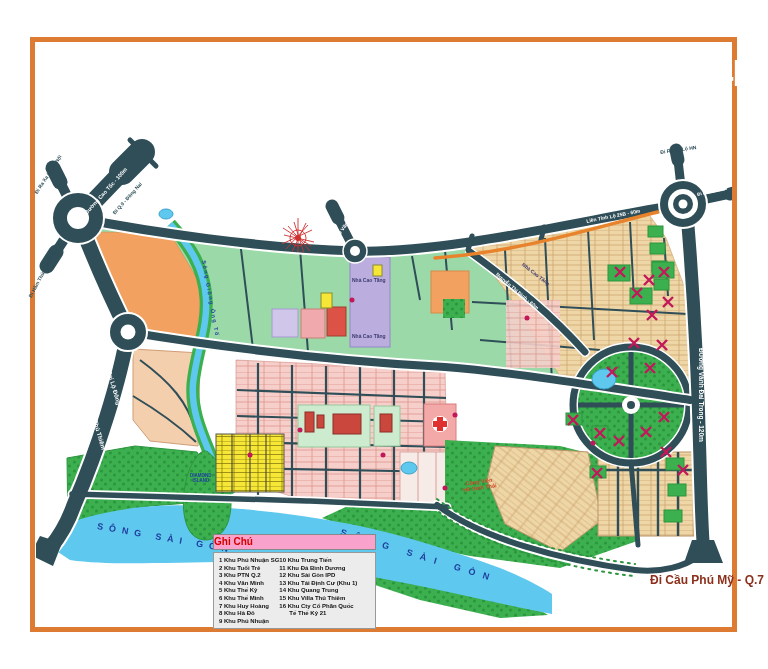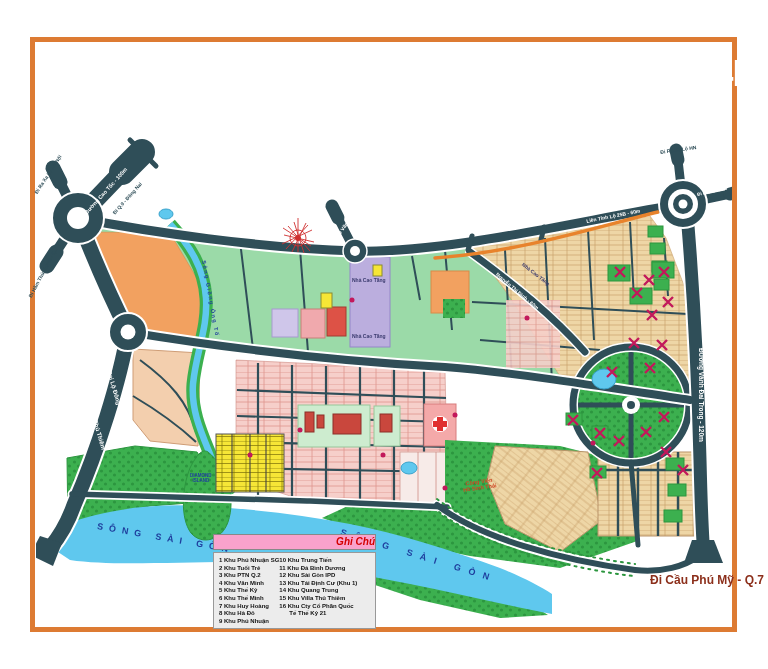--- a/index.html
+++ b/index.html
@@ -11,22 +11,22 @@
   .bt{position:absolute;color:#fff;white-space:nowrap;}
   #bt1{left:70px;top:46px;width:140px;text-align:center;font-family:"Liberation Serif",serif;font-weight:bold;font-size:23px;}
   #bt2{left:48px;top:76px;width:184px;text-align:center;font-family:"Liberation Serif",serif;font-weight:bold;font-size:23px;}
   #bt3{left:222px;top:53px;width:508px;text-align:center;font-weight:bold;font-size:37px;letter-spacing:-1px;transform:scaleX(.97);}
   svg{position:absolute;left:0;top:0;}
   .lbl{position:absolute;white-space:nowrap;transform-origin:0 0;line-height:1;}
   .w{color:#fff;font-weight:bold;}
   .d{color:#2f4e58;font-weight:bold;}
   .navy{color:#1f3f9e;font-weight:bold;}
   #legend{position:absolute;left:213px;top:534px;width:163px;}
-  #legend .hd{background:#f9a2cc;border:1px solid #888;height:14px;text-align:right;
-              font-weight:bold;font-size:10px;color:#d40000;line-height:14px;font-style:italic;}
+  #legend .hd{background:#f9a2cc;border:1px solid #888;height:14px;text-align:left;
+              font-weight:bold;font-size:10px;color:#d40000;line-height:14px;}
   #legend .bd{margin-top:2px;background:#ececec;border:1px solid #999;padding:4px 3px 3px 5px;
               display:flex;font-size:6px;font-weight:bold;color:#111;}
   #legend .c1{flex:0 0 60px;}
   #legend .c2{flex:1;}
   #legend .bd div{line-height:7.6px;white-space:nowrap;}
   .wrapline{padding-left:10px;}
 </style>
 </head>
 <body>
 

